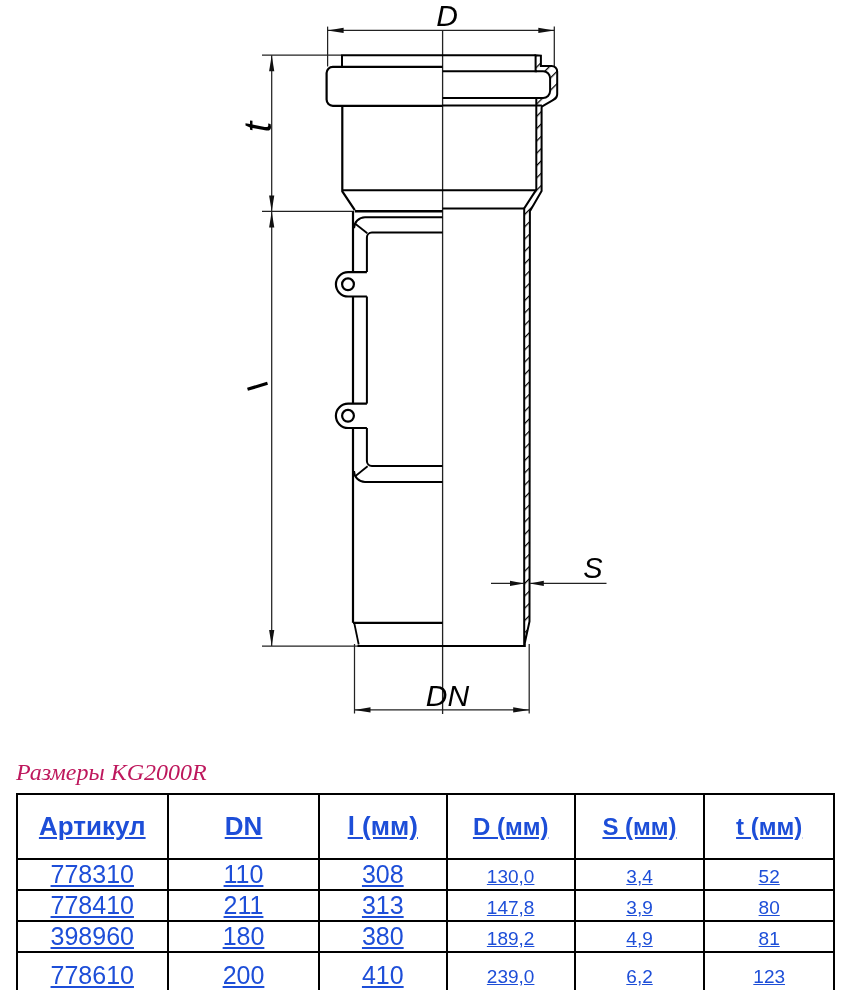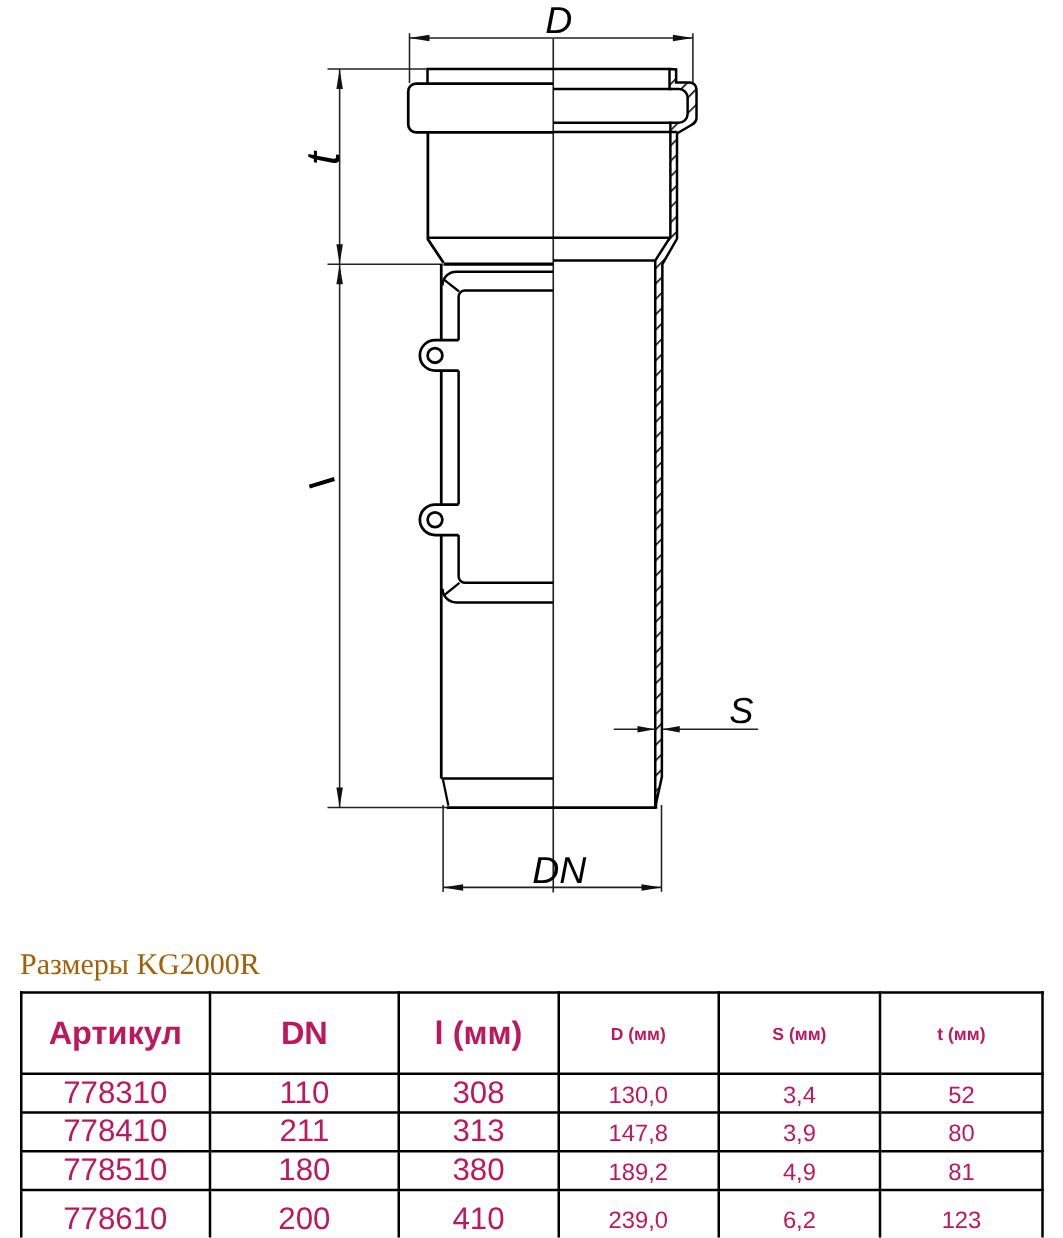--- a/index.html
+++ b/index.html
@@ -1,23 +1,23 @@
 <!DOCTYPE html>
 <html><head>
 <meta charset="utf-8">
 <style>
   html,body{margin:0;padding:0;background:#fff;width:850px;height:990px;overflow:hidden;}
   #wrap{position:relative;width:850px;height:990px;font-family:"Liberation Sans",sans-serif;}
   #draw{position:absolute;left:0;top:0;}
-  #title{position:absolute;left:16px;top:758.6px;font-family:"Liberation Serif",serif;font-size:24px;color:#a16207;}
+  #title{position:absolute;left:16px;top:758.6px;font-family:"Liberation Serif",serif;font-size:24px;color:#be185d;font-style:italic;}
   table{position:absolute;left:15.5px;top:793.4px;border-collapse:collapse;table-layout:fixed;}
-  td{border:2px solid #000;text-align:center;vertical-align:middle;padding:0;color:#be185d;}
+  td{border:2px solid #000;text-align:center;vertical-align:middle;padding:0;color:#1d4ed8;text-decoration:underline;}
   tr.hdr td{font-weight:bold;}
   tr.hdr td.big{font-size:26px;}
-  tr.hdr td.sml{font-size:14px;}
+  tr.hdr td.sml{font-size:24px;}
   td.d1{font-size:25px;}
   td.d2{font-size:19px;padding-top:4px;text-align:center;}
 </style>
 </head>
 <body>
 <div id="wrap">
 <svg id="draw" width="850" height="760" viewBox="0 0 850 760">
   <defs>
     <pattern id="h" width="8.7" height="8.7" patternUnits="userSpaceOnUse" patternTransform="rotate(-45)">
       <line x1="0" y1="0.6" x2="8.7" y2="0.6" stroke="#000" stroke-width="1.3"></line>
@@ -140,21 +140,21 @@
   </tr>
   <tr style="height:17px">
     <td class="d1">778410</td>
           <td class="d1">211</td>
           <td class="d1">313</td>
     <td class="d2">147,8</td>
           <td class="d2">3,9</td>
           <td class="d2">80</td>
   </tr>
   <tr style="height:29.5px">
-    <td class="d1">778510</td>
+    <td class="d1">398960</td>
           <td class="d1">180</td>
           <td class="d1">380</td>
     <td class="d2">189,2</td>
           <td class="d2">4,9</td>
           <td class="d2">81</td>
   </tr>
   <tr style="height:46px">
     <td class="d1">778610</td>
           <td class="d1">200</td>
           <td class="d1">410</td>

